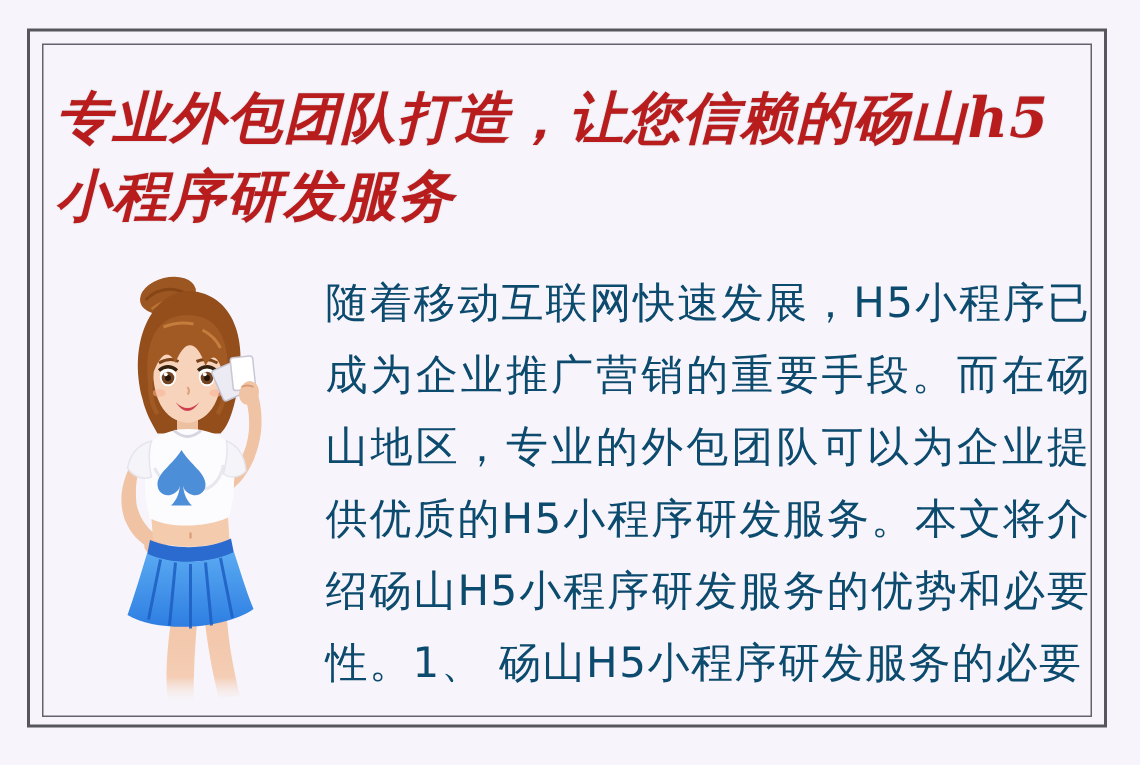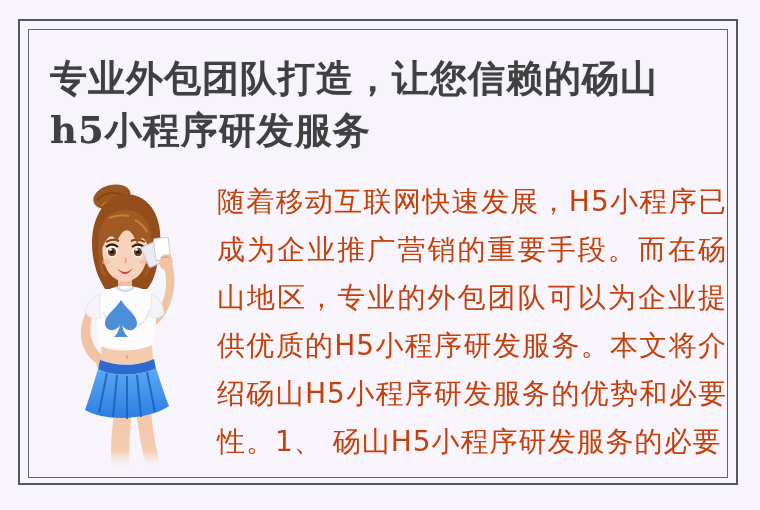--- a/index.html
+++ b/index.html
@@ -17,43 +17,44 @@
     border: 2px solid #57565f;
     box-sizing: border-box;
   }
   .frame-inner {
     position: absolute;
     left: 8px; top: 8px; right: 8px; bottom: 5px;
     border: 1px solid #64636d;
     overflow: hidden;
   }
   .page-title {
-    margin: 22px 20px 0 21px;
+    margin: 22px 20px 0 8px;
     font-family: "DejaVu Serif", "Liberation Serif", serif;
     font-weight: bold;
     font-size: 37px;
     line-height: 52px;
     letter-spacing: 1px;
-    color: #404040;
+    color: #b91c1c;
     text-shadow: 0 0 1px rgba(71,65,71,0.35);
+    font-style: italic;
   }
   .article-body {
     overflow: hidden; 
   }
   .illustration {
     float: left;
     width: 160px; height: 300px;
     margin: 14px 0 0 28px;
   }
   .body-text {
     margin: 22px 0 0 0;
     font-size: 28px;
     line-height: 48px;
     letter-spacing: 1px;
-    color: #c2410c;
+    color: #0c4a6e;
     text-align: justify;
   }
 </style>
 </head>
 <body>
 
 <div class="frame-outer">
   <div class="frame-inner">
 
     <h1 class="page-title">专业外包团队打造，让您信赖的砀山h5小程序研发服务</h1>

